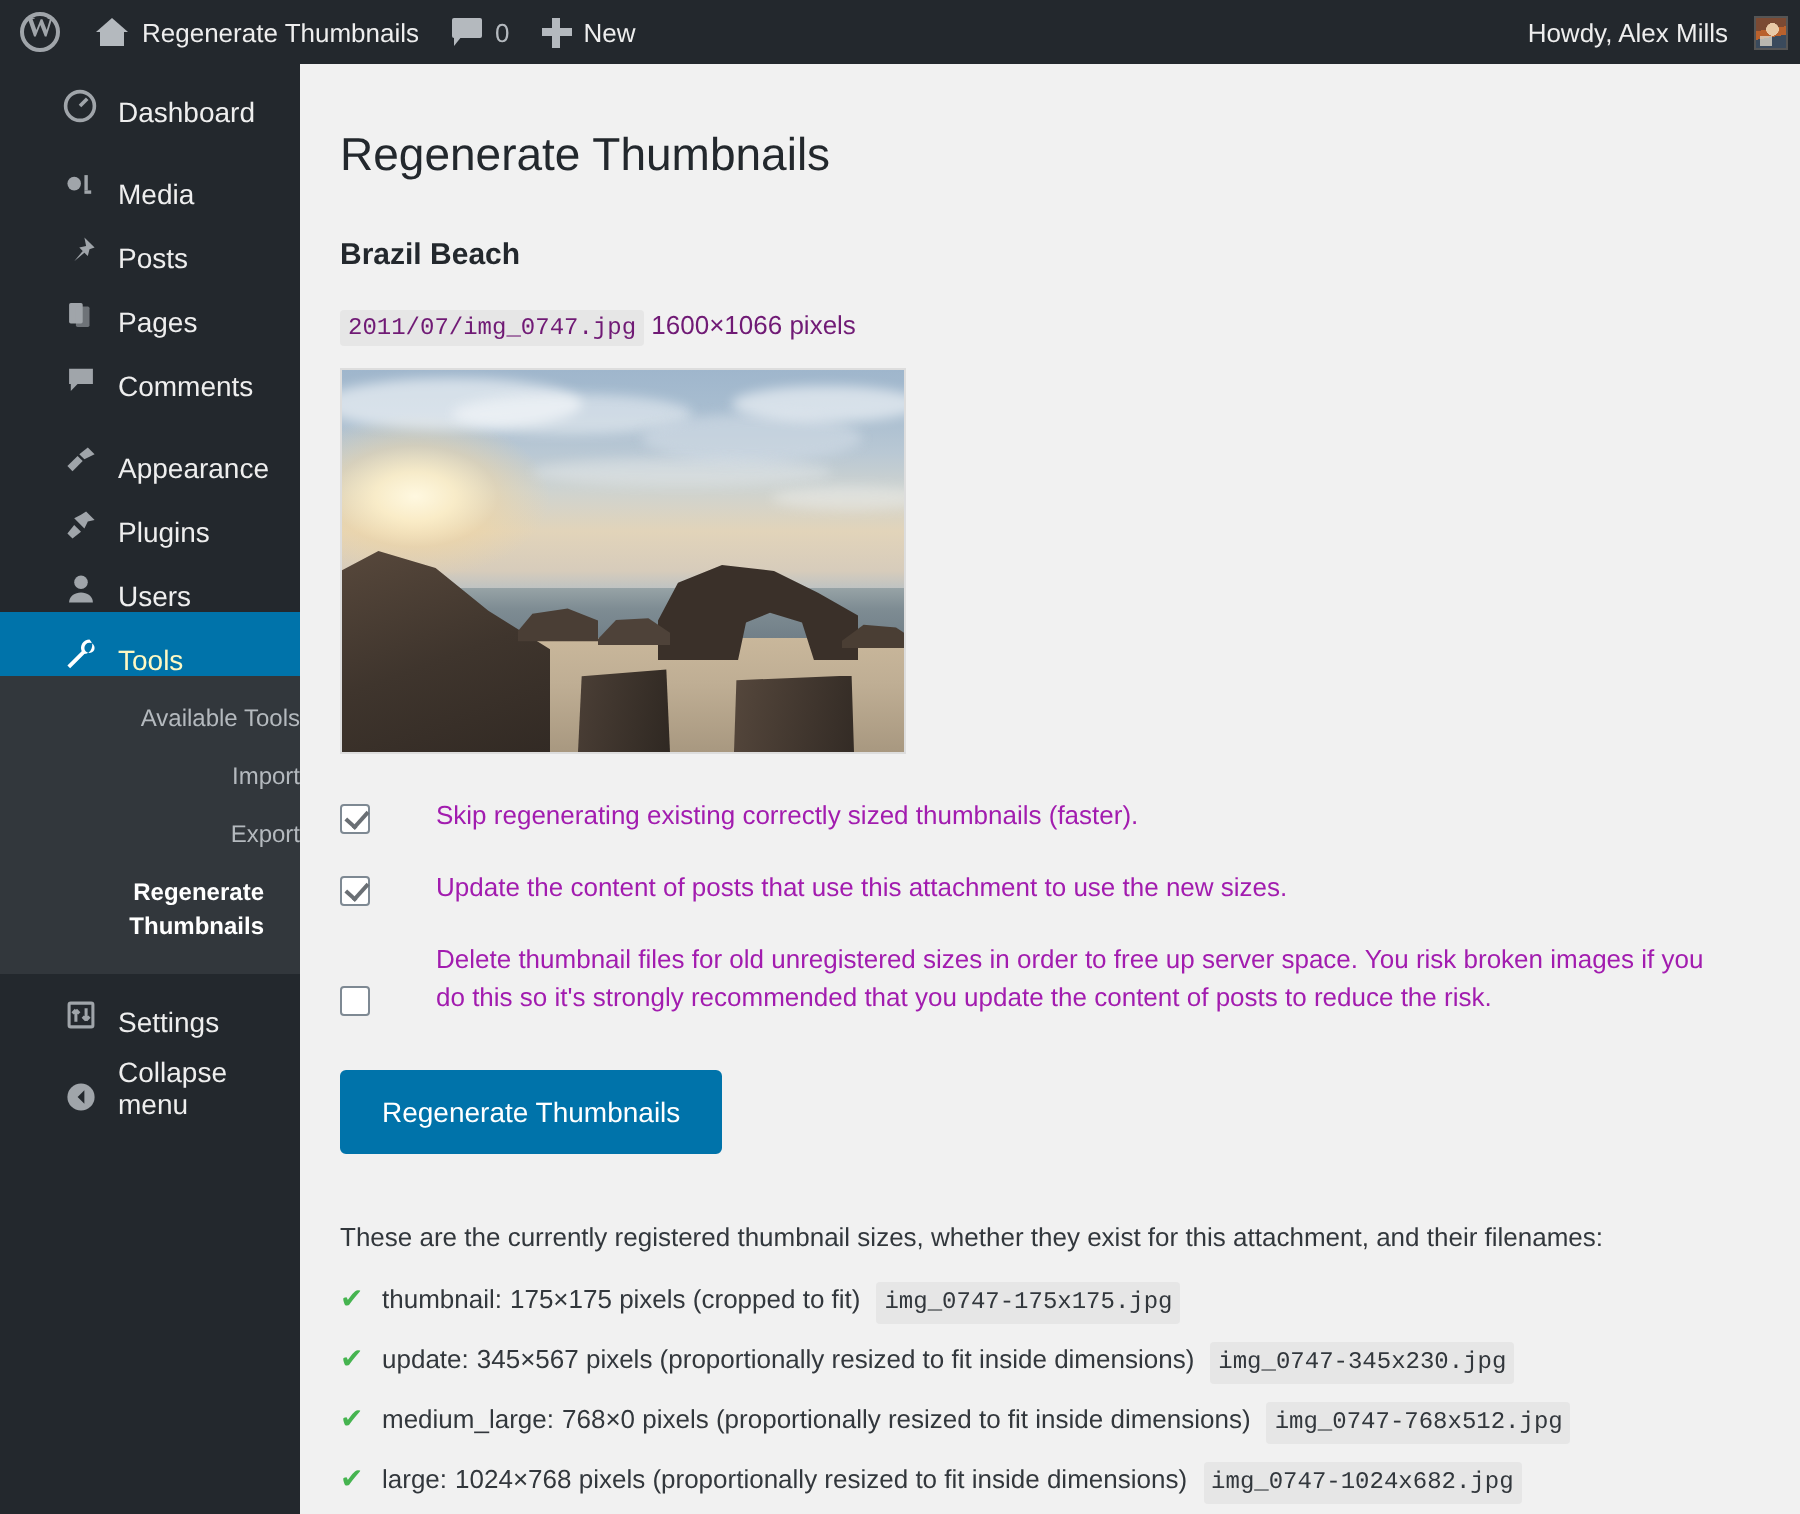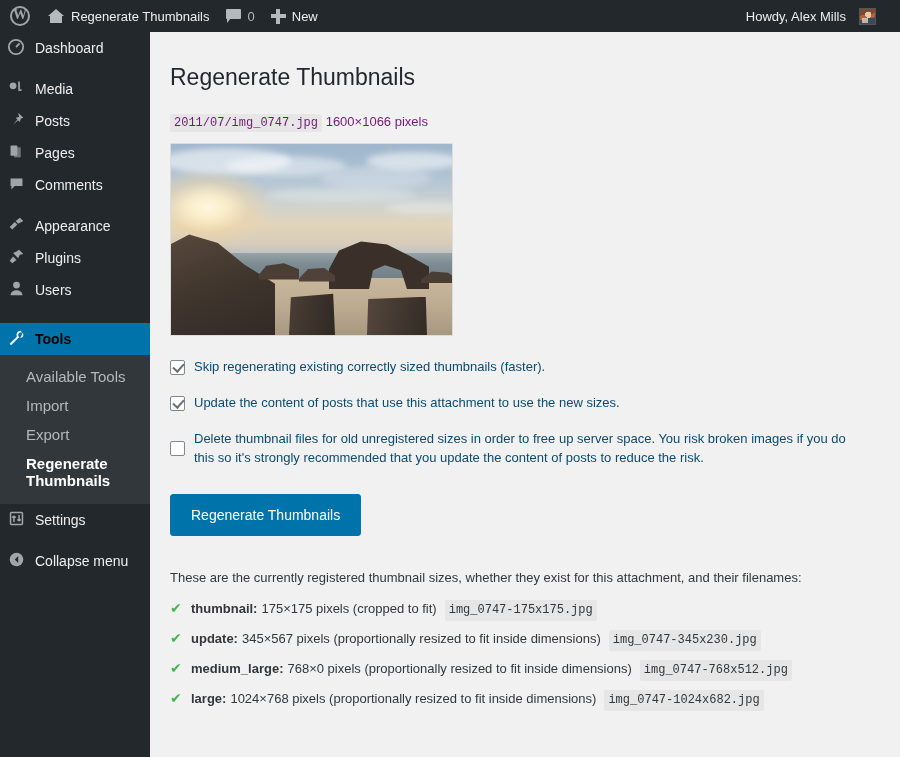--- a/index.html
+++ b/index.html
@@ -104,34 +104,33 @@
   }
 
   
   #sidebar {
     position: absolute; top: 32px; left: 0;
     width: 150px; height: 725px;
     background: #23282d;
     z-index: 20;
   }
   .menu-item {
-    display: flex; align-items: center;
+    display: flex; align-items: flex-end;
     height: 32px;
-    padding-left: 6px;
+    padding-left: 30px;
     color: #eee;
     font-size: 14px;
     position: relative;
   }
   .menu-item .mlabel { margin-left: 9px; }
   .menu-gap { height: 9px; }
   .menu-item.current {
     background: #0073aa;
-    color: #000000;
-    font-weight: 700;
-    margin-top: 17px;
+    color: #fef9c3;
+    font-weight: 400;
   }
   .menu-item.current::after {
     content: ""; position: absolute; right: -8px; top: 6px;
     width: 0; height: 0;
     border-top: 10px solid transparent;
     border-bottom: 10px solid transparent;
     border-left: 8px solid #f1f1f1;
   }
   .micon {
     width: 20px; height: 20px; flex: none;
@@ -139,24 +138,25 @@
     color: #a0a5aa;
     font-size: 15px; line-height: 20px; text-align: center;
   }
   .menu-item.current .micon { color: #fff; }
 
   #submenu {
     background: #32373c;
     padding: 7px 0 9px 0;
   }
   .sub-item {
-    font-size: 15px;
+    font-size: 12px;
     color: #b4b9be;
-    padding: 6px 0 6px 26px;
+    padding: 6px 0 6px 13px;
     line-height: 17px;
+    text-align: right;
   }
   .sub-item.current { color: #fff; font-weight: 700; }
   .sub-item.wrap { padding-right: 18px; }
 
   
   #content {
     position: absolute; top: 32px; left: 150px;
     width: 750px; height: 725px;
     background: #f1f1f1;
     padding: 10px 20px 0 20px;
@@ -267,26 +267,27 @@
     clip-path: polygon(2% 6%, 98% 0%, 100% 100%, 0 100%);
   }
   #thumb .r-small {
     left: 250px; top: 66%; width: 36px; height: 7%;
     background: #4a3e34;
     clip-path: polygon(0 70%, 30% 10%, 75% 20%, 100% 65%, 100% 100%, 0 100%);
   }
 
   .cb-row {
     display: flex;
-    align-items: center;
+    align-items: flex-end;
     margin-top: 17px;
     font-size: 13px;
     line-height: 19px;
-    color: #0c4a6e;
+    color: #a21caf;
     max-width: 690px;
+    gap: 24px;
   }
   .cb-row.first { margin-top: 21px; }
   .cbox {
     width: 15px; height: 15px; flex: none;
     border: 1px solid #7e8993;
     background: #fff;
     border-radius: 2px;
     margin-right: 9px;
     margin-top: 1px;
     position: relative;
@@ -333,21 +334,21 @@
     margin-bottom: 9px;
     line-height: 17px;
     color: #32373c;
   }
   .status-icon {
     width: 21px; flex: none;
     font-size: 14px;
     line-height: 17px;
   }
   .status-icon.yes { color: #46b450; }
-  .size-name { font-weight: 700; margin-right: 4px; }
+  .size-name { font-weight: 400; margin-right: 4px; }
   .size-file { margin-left: 8px; }
 </style>
 </head>
 <body>
 
 <div id="adminbar">
   <div class="ab-item ab-logo">
     <span class="wp-mark"></span>
   </div>
   <div class="ab-item">
@@ -356,21 +357,21 @@
   </div>
   <div class="ab-item">
     <span class="bubble-icon"></span>
     <span class="ab-count">0</span>
   </div>
   <div class="ab-item">
     <span class="plus-icon"></span>
     <span>New</span>
   </div>
   <div class="ab-sep"></div>
-  <div class="ab-item" style="padding-right:24px">
+  <div class="ab-item" style="padding-right:6px">
     <span>Howdy, Alex Mills</span>
     <span id="avatar"></span>
   </div>
 </div>
 
 <div id="sidebar">
 
   <div class="menu-item">
     <span class="micon">
       <svg width="18" height="18" viewBox="0 0 20 20" fill="currentColor">
@@ -490,20 +491,21 @@
         </svg>
     </span>
     <span class="mlabel">Collapse menu</span>
   </div>
 </div>
 
 <div id="content">
 
   <h1 id="page-title">Regenerate Thumbnails</h1>
 
+  <h2 id="attachment-title">Brazil Beach</h2>
 
   <div class="filemeta">
     <code>2011/07/img_0747.jpg</code>
     <span>1600×1066 pixels</span>
   </div>
 
   <div id="thumb">
     <div class="sky"></div>
     <div class="cloud c1"></div>
     <div class="cloud c2"></div>

